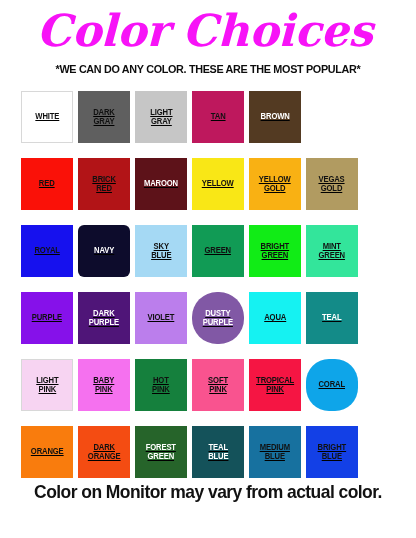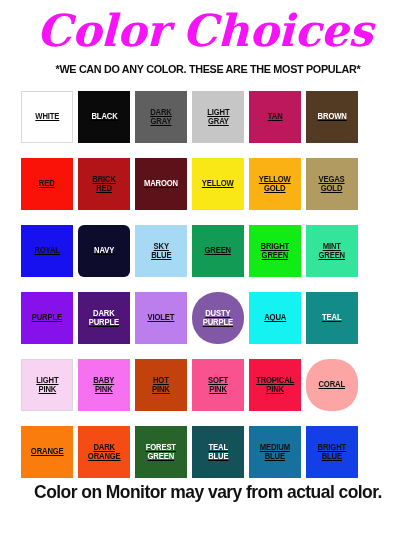--- a/index.html
+++ b/index.html
@@ -121,23 +121,20 @@
   <div class="header">
     <div class="title">Color Choices</div>
     <div class="subtitle">*WE CAN DO ANY COLOR. THESE ARE THE MOST POPULAR*</div>
   </div>
 
   <div class="grid">
       <div class="row">
         <div class="swatch bordered" style="background: rgb(255, 255, 255);">
           <span class="swatch-label" style="color: rgb(17, 17, 17);">WHITE</span>
         </div>
-        <div class="swatch" style="background: rgb(10, 10, 10);">
-          <span class="swatch-label" style="color: rgb(255, 255, 255);">BLACK</span>
-        </div>
         <div class="swatch" style="background: rgb(95, 95, 95);">
           <span class="swatch-label" style="color: rgb(17, 17, 17);">DARK
 GRAY</span>
         </div>
         <div class="swatch" style="background: rgb(198, 198, 198);">
           <span class="swatch-label" style="color: rgb(17, 17, 17);">LIGHT
 GRAY</span>
         </div>
         <div class="swatch" style="background: #be185d;">
           <span class="swatch-label" style="color: rgb(17, 17, 17);">TAN</span>
@@ -216,33 +213,33 @@
       </div>
       <div class="row">
         <div class="swatch bordered" style="background: rgb(247, 212, 242);">
           <span class="swatch-label" style="color: rgb(17, 17, 17);">LIGHT
 PINK</span>
         </div>
         <div class="swatch" style="background: rgb(245, 113, 239);">
           <span class="swatch-label" style="color: rgb(17, 17, 17);">BABY
 PINK</span>
         </div>
-        <div class="swatch" style="background: #c2410c;">
+        <div class="swatch" style="background: #15803d;">
           <span class="swatch-label" style="color: rgb(17, 17, 17);">HOT
 PINK</span>
         </div>
         <div class="swatch" style="background: rgb(249, 83, 143);">
           <span class="swatch-label" style="color: rgb(17, 17, 17);">SOFT
 PINK</span>
         </div>
         <div class="swatch" style="background: rgb(245, 21, 67);">
           <span class="swatch-label" style="color: rgb(17, 17, 17);">TROPICAL
 PINK</span>
         </div>
-        <div class="swatch" style="background: #fca5a5; border-radius: 23px;">
+        <div class="swatch" style="background: #0ea5e9; border-radius: 23px;">
           <span class="swatch-label" style="color: rgb(17, 17, 17);">CORAL</span>
         </div>
       </div>
       <div class="row">
         <div class="swatch" style="background: rgb(249, 124, 13);">
           <span class="swatch-label" style="color: rgb(17, 17, 17);">ORANGE</span>
         </div>
         <div class="swatch" style="background: rgb(244, 76, 18);">
           <span class="swatch-label" style="color: rgb(17, 17, 17);">DARK
 ORANGE</span>

